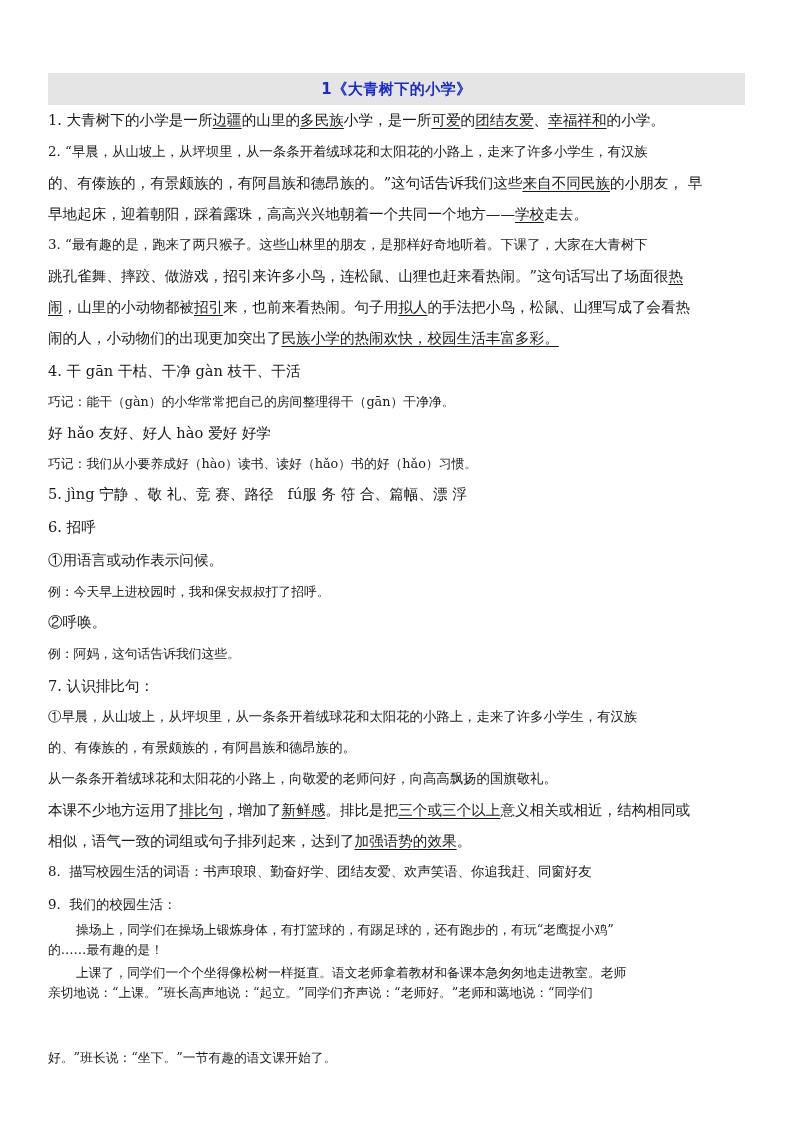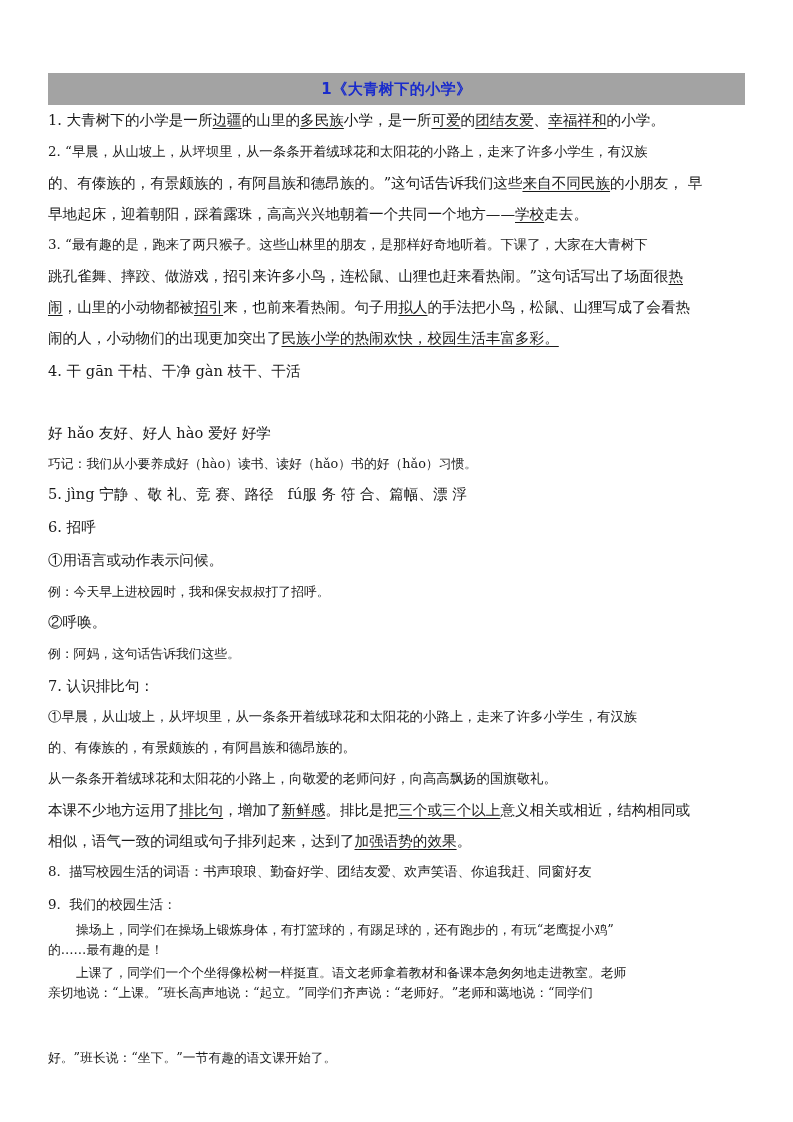--- a/index.html
+++ b/index.html
@@ -1,20 +1,20 @@
 <!DOCTYPE html>
 <html><head>
 <meta charset="utf-8">
 <style>
   html, body { margin: 0; padding: 0; background: #ffffff; }
   body { width: 793px; height: 1122px; position: relative; overflow: hidden;
          font-family: "DejaVu Serif", "Liberation Serif", serif; color: #1a1a1a; }
   .page { position: absolute; left: 0; top: 0; width: 793px; height: 1122px; }
   .title-bar { position: absolute; left: 48px; top: 73px; width: 697px; height: 32px;
-               background: #a3a3a3; display: flex; align-items: center; justify-content: center; }
+               background: #e5e5e5; display: flex; align-items: center; justify-content: center; }
   .title { color: #1a2ccc; font-weight: bold; font-size: 15px;
            font-family: "DejaVu Sans", "Liberation Sans", sans-serif; letter-spacing: 0.5px; }
   .line { position: absolute; left: 48px; white-space: nowrap; font-size: 14.6px; line-height: 20px; }
   .sm { font-size: 13.4px; }
   .xs { font-size: 12.8px; }
   u, .ul { text-decoration: underline; text-underline-offset: 3px; text-decoration-thickness: 1px; }
   .dotted { position: relative; }
   .dotted::after { content: "•"; position: absolute; left: 50%; transform: translateX(-50%);
                    top: 13px; font-size: 7px; line-height: 7px; }
   .indent { padding-left: 28px; }
@@ -45,20 +45,21 @@
     <span>跳孔雀舞、摔跤、做游戏，招引来许多小鸟，连松鼠、山狸也赶来看热闹。”这句话写出了场面很</span><u>热</u>
   </div>
   <div class="line" style="top:297px;">
     <u>闹</u><span>，山里的小动物都被</span><u>招引</u><span>来，也前来看热闹。句子用</span><u>拟人</u><span>的手法把小鸟，松鼠、山狸写成了会看热</span>
   </div>
   <div class="line" style="top:328px;">
     <span>闹的人，小动物们的出现更加突出了</span><u>民族小学的热闹欢快，校园生活丰富多彩。</u>
   </div>
 
   <div class="line" style="top:361px;">4. 干 gān 干枯、干净 gàn 枝干、干活</div>
+  <div class="line xs" style="top:392px;">巧记：能干（gàn）的小华常常把自己的房间整理得干（gān）干净净。</div>
   <div class="line" style="top:423px;">好 hǎo 友好、好人 hào 爱好 好学</div>
   <div class="line xs" style="top:454px;">巧记：我们从小要养成好（hào）读书、读好（hǎo）书的好（hǎo）习惯。</div>
 
   <div class="line" style="top:484px;">
     <span>5. jìng </span><span>宁</span><span class="dotted">静</span><span> 、</span><span class="dotted">敬</span><span> 礼、</span><span class="dotted">竞</span><span> 赛、路</span><span class="dotted">径</span><span style="white-space:pre">   fú</span><span class="dotted">服</span><span style="white-space:pre"> 务 </span><span class="dotted">符</span><span> 合、篇</span><span class="dotted">幅</span><span>、</span><span class="dotted">漂</span><span> 浮</span>
   </div>
 
   <div class="line" style="top:517px;">6. 招呼</div>
   <div class="line" style="top:550px;">①用语言或动作表示问候。</div>
   <div class="line xs" style="top:582px;">例：今天早上进校园时，我和保安叔叔打了招呼。</div>

